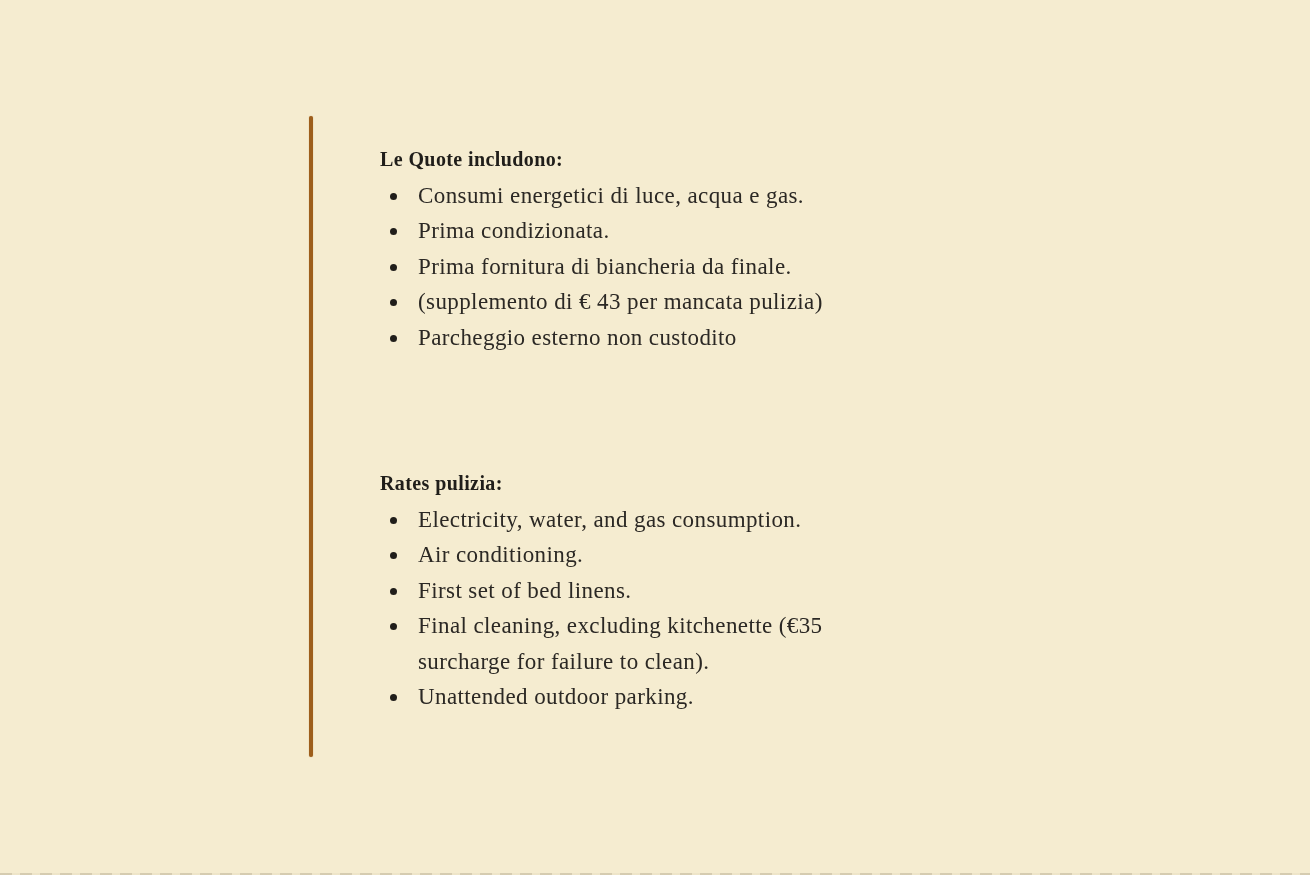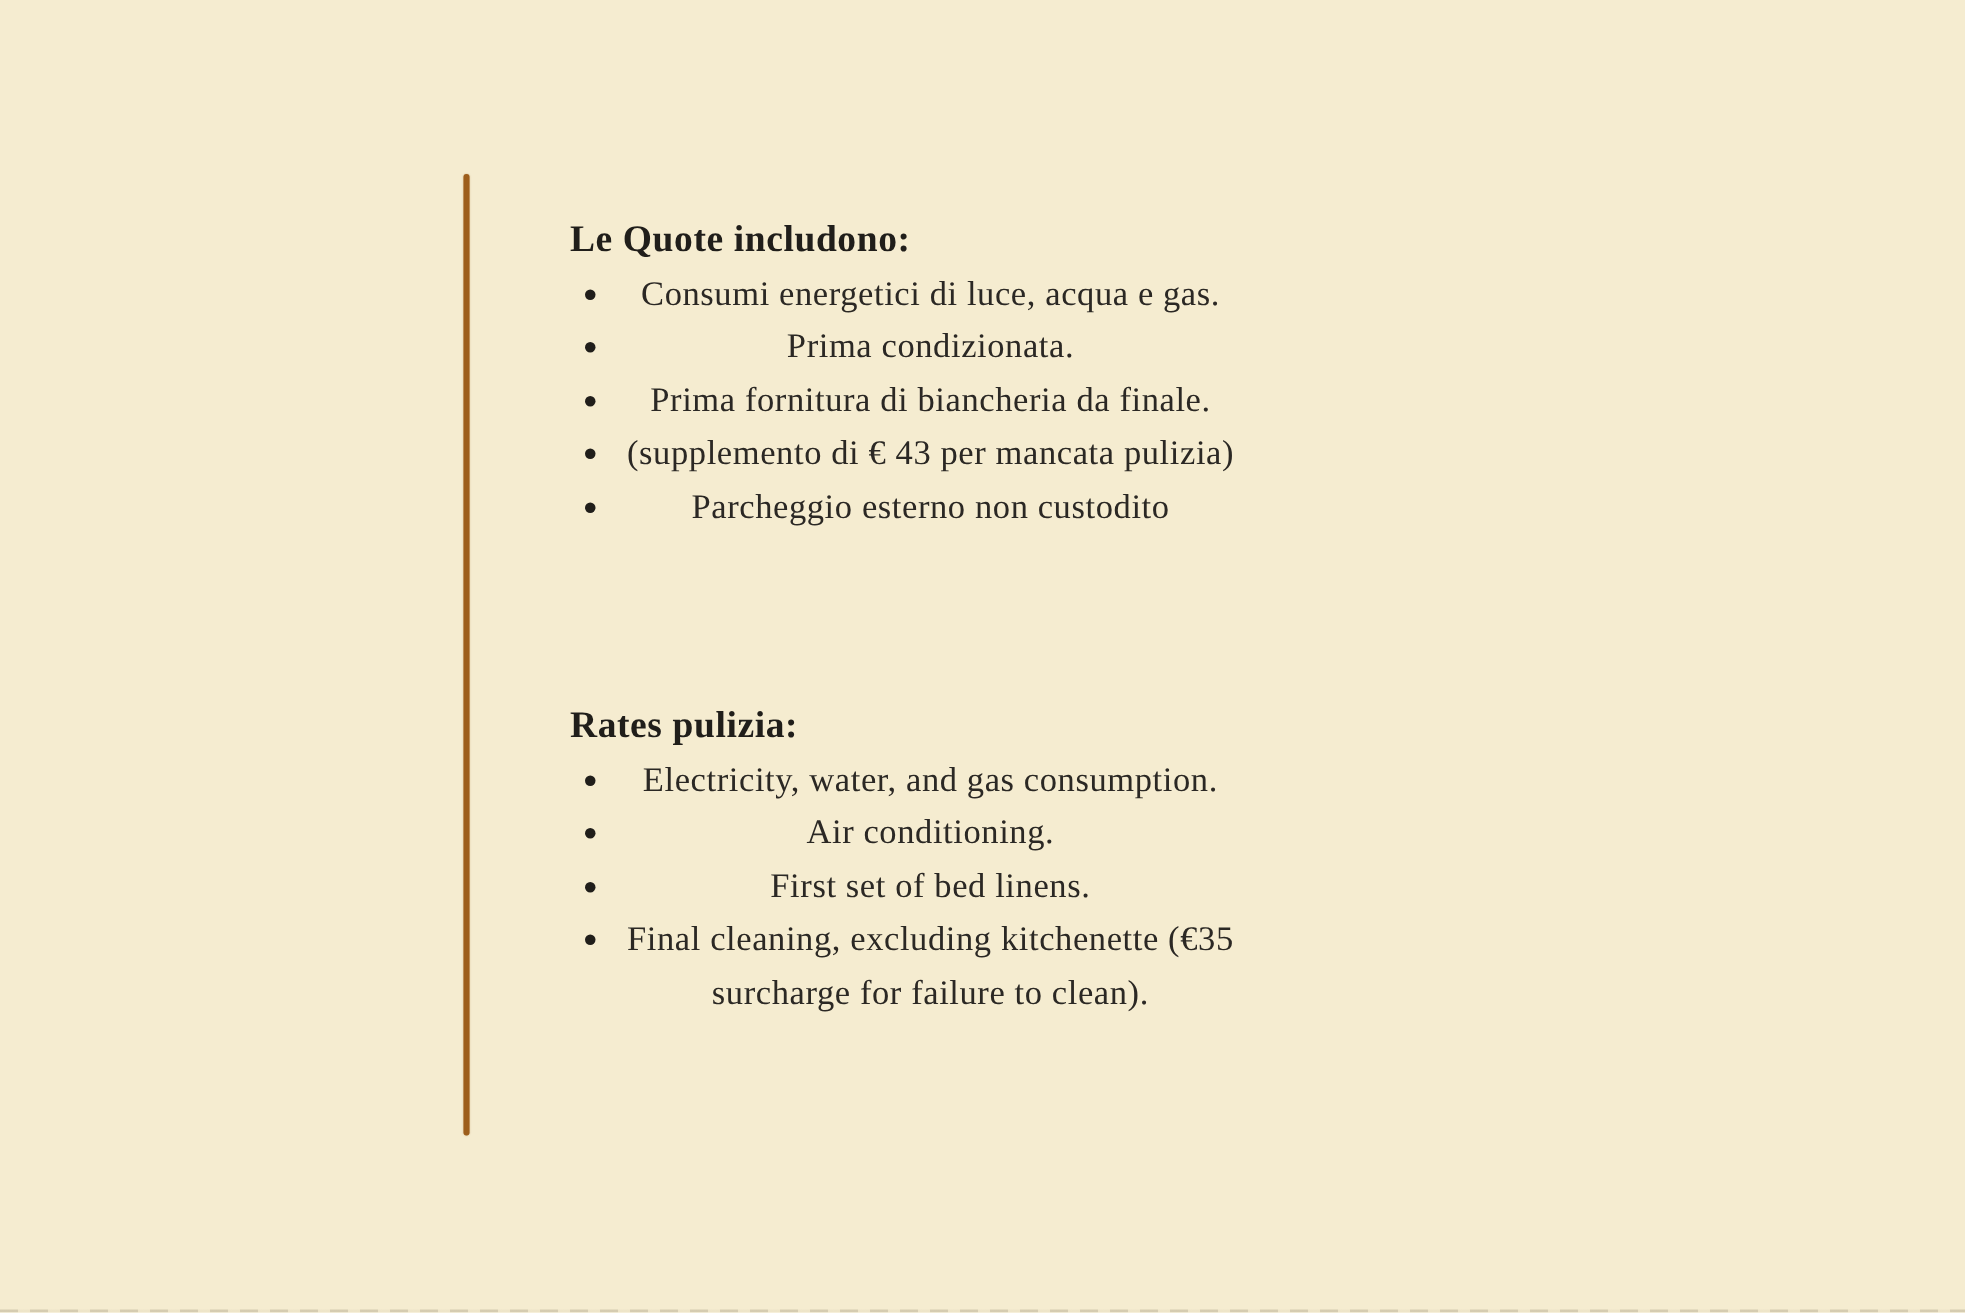--- a/index.html
+++ b/index.html
@@ -29,29 +29,28 @@
     position: absolute;
     left: 380px;
     font-size: 23px;
     line-height: 35.5px;
     letter-spacing: 0.4px;
   }
   .block-1 { top: 142px; }
   .block-2 { top: 466px; }
   .title {
     margin: 0;
-    font-size: 25px;
+    font-size: 20px;
     font-weight: bold;
     color: var(--title, #201e1a);
   }
   ul.list {
     list-style: none;
     margin: 0;
     padding: 0;
-    text-align: center;
   }
   ul.list li {
     position: relative;
     padding-left: 38px;
   }
   ul.list .line {
     white-space: nowrap;
   }
   .bullet {
     position: absolute;
@@ -139,18 +138,24 @@
             <div class="line">First set of bed linens.</div>
           </div>
         </li>
         <li>
           <span class="bullet"></span>
           <div class="item-text">
             <div class="line">Final cleaning, excluding kitchenette (€35</div>
             <div class="line">surcharge for failure to clean).</div>
           </div>
         </li>
+        <li>
+          <span class="bullet"></span>
+          <div class="item-text">
+            <div class="line">Unattended outdoor parking.</div>
+          </div>
+        </li>
       </ul>
   </section>
 
   <div class="bottom-edge"></div>
 
 </div>
 
 </body></html>

